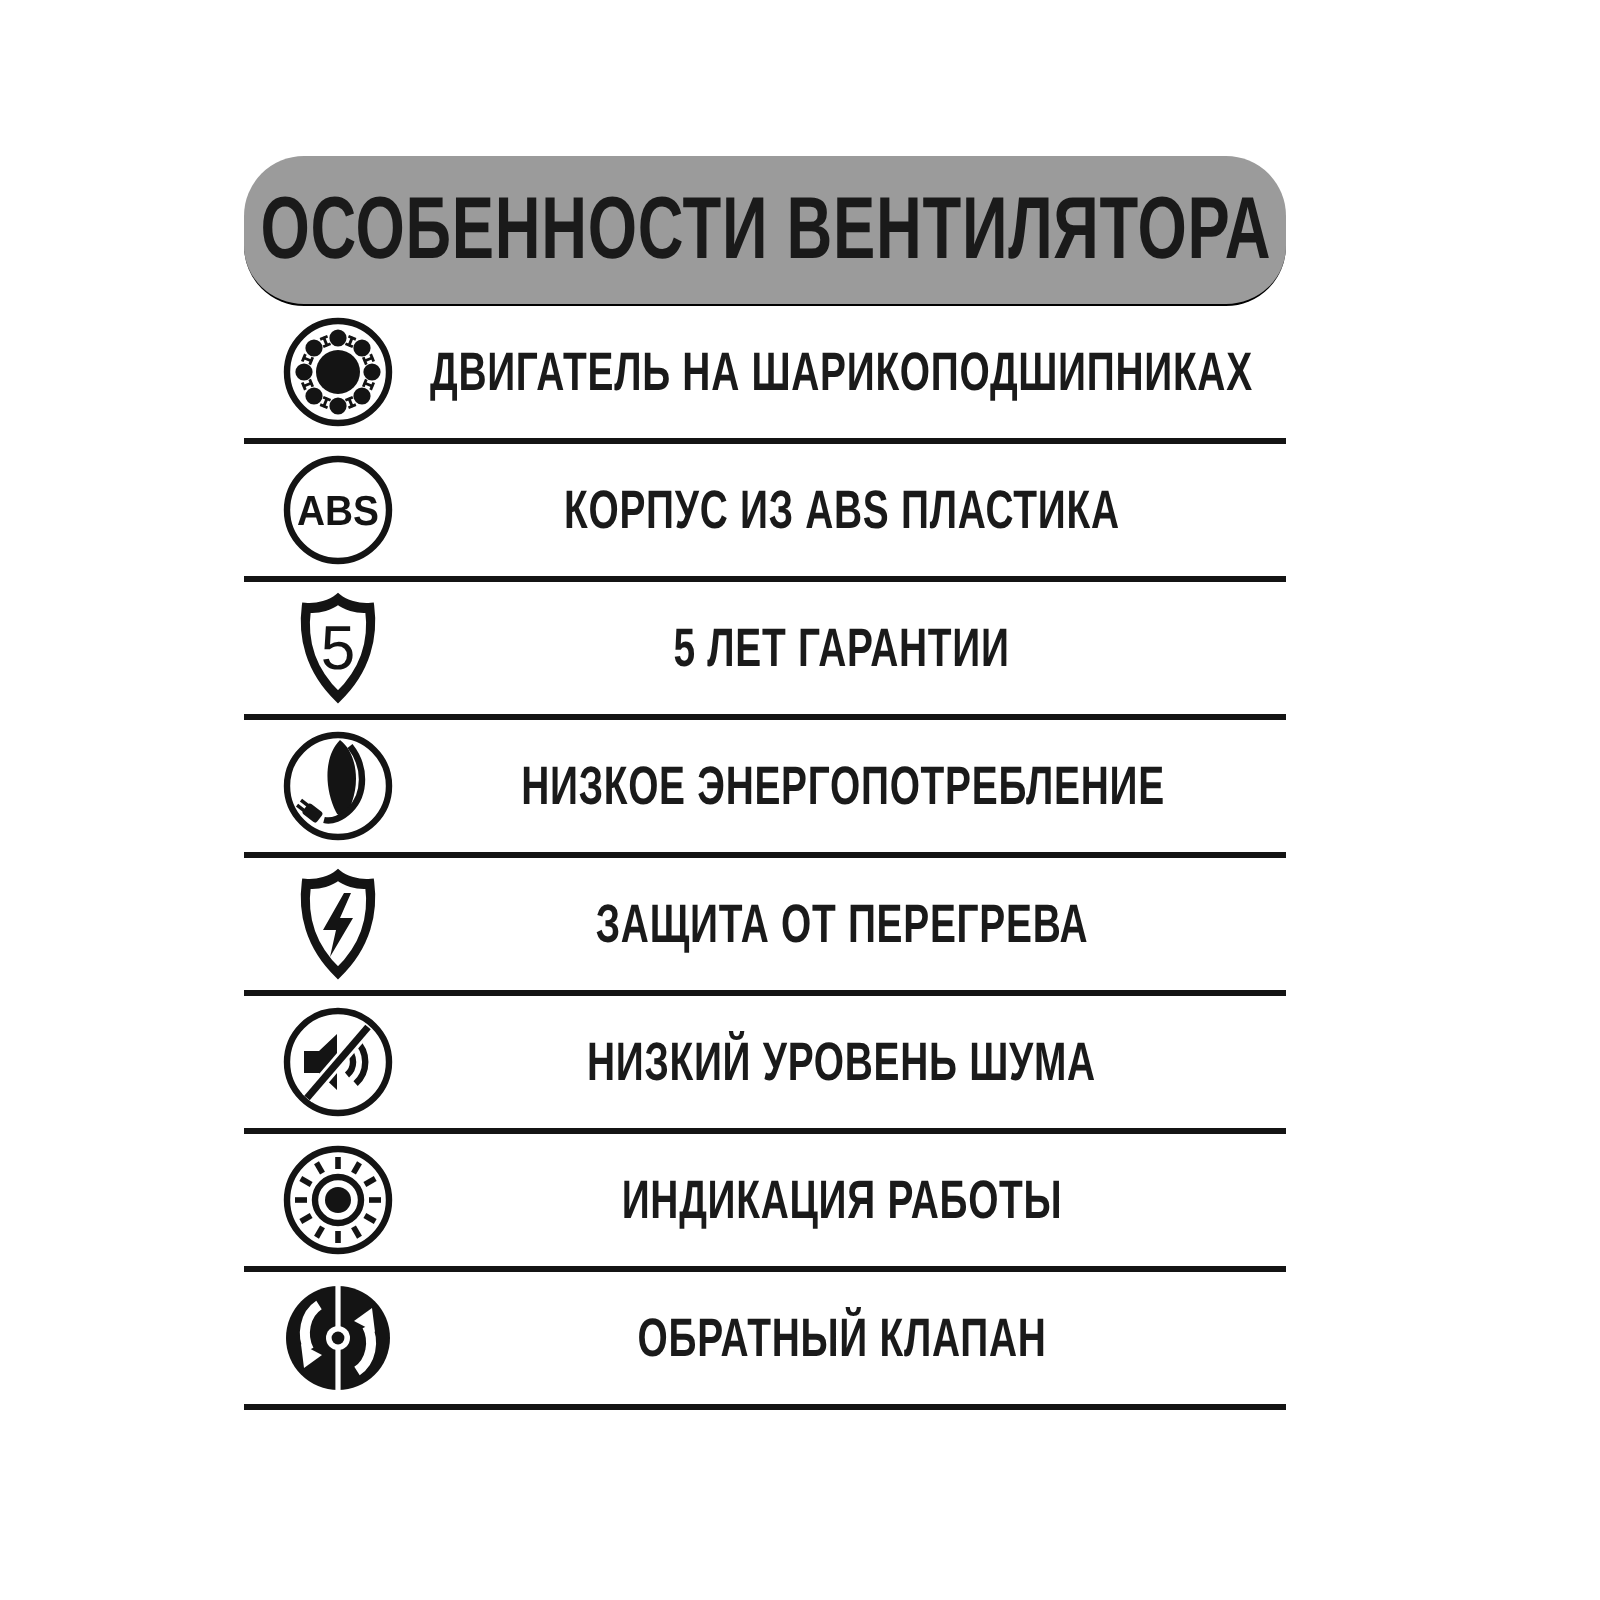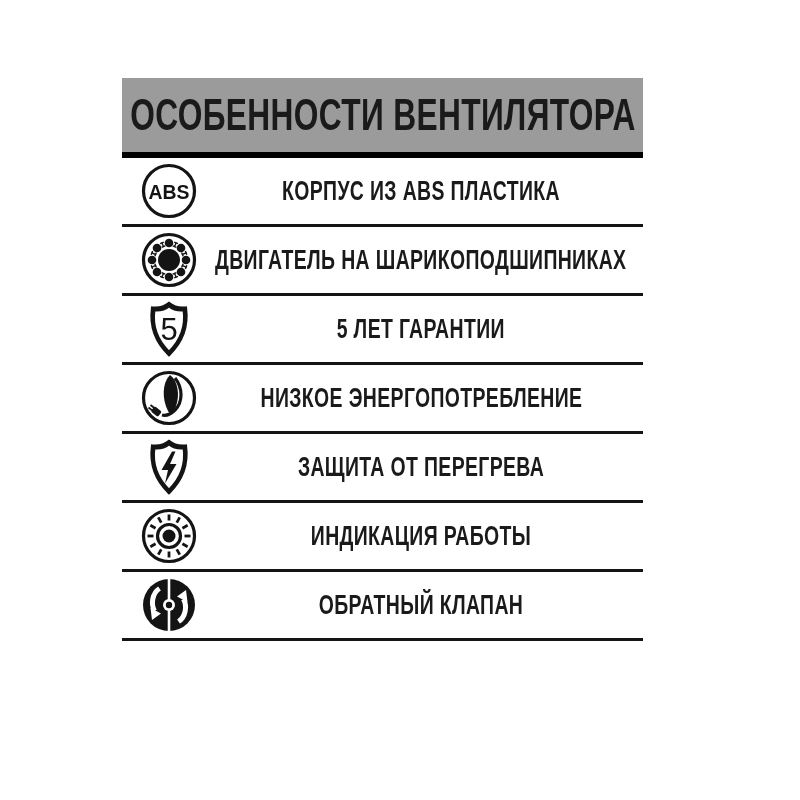--- a/index.html
+++ b/index.html
@@ -3,21 +3,22 @@
 <meta charset="utf-8">
 <style>
   html,body{margin:0;padding:0;}
   body{
     width:800px;height:800px;background:#ffffff;position:relative;overflow:hidden;
     font-family:"Liberation Sans",sans-serif;
   }
   .panel{position:absolute;left:122px;top:78px;width:521px;}
   .header{
     height:74px;background:#9b9b9b;display:flex;align-items:center;justify-content:center;
-    border-bottom:6px solid #000000;
+    border-bottom:1px solid #000000;
+    border-radius:30px;
   }
   .header-text{
     font-weight:700;font-size:44px;color:#1a1a1a;white-space:nowrap;
     transform:scaleX(0.72);letter-spacing:0.5px;
   }
   .row{
     height:66px;border-bottom:3px solid #141414;
     display:flex;align-items:center;
   }
   .icon-wrap{width:60px;height:60px;margin-left:17px;flex:none;}
@@ -31,32 +32,20 @@
   .icf{fill:#141414;stroke:none;}
   .ict{fill:#141414;font-family:"Liberation Sans",sans-serif;}
 </style>
 </head>
 <body>
 
 <div class="panel">
 
   <div class="header">
     <span class="header-text">ОСОБЕННОСТИ ВЕНТИЛЯТОРА</span>
-  </div>
-
-  <div class="row">
-    <div class="icon-wrap">
-      <svg viewBox="0 0 60 60">
-        <circle class="ic" cx="30" cy="30" r="25.5" stroke-width="3"></circle>
-        <text class="ict" x="30" y="37.5" font-size="21" font-weight="600" text-anchor="middle" textLength="41" lengthAdjust="spacingAndGlyphs">ABS</text>
-      </svg>
-    </div>
-    <div class="label-wrap">
-        <span class="label">КОРПУС ИЗ ABS ПЛАСТИКА</span>
-      </div>
   </div>
 
   <div class="row">
     <div class="icon-wrap">
       <svg viewBox="0 0 60 60">
         <circle class="ic" cx="30" cy="30" r="25.5" stroke-width="5.5"></circle>
         <circle class="icf" cx="30" cy="30" r="11"></circle>
         <g class="icf">
           <circle cx="30" cy="47" r="4.3"></circle>
             <circle cx="18" cy="42" r="4.3"></circle>
@@ -112,20 +101,32 @@
       </svg>
     </div>
     <div class="label-wrap">
         <span class="label">ДВИГАТЕЛЬ НА ШАРИКОПОДШИПНИКАХ</span>
       </div>
   </div>
 
   <div class="row">
     <div class="icon-wrap">
       <svg viewBox="0 0 60 60">
+        <circle class="ic" cx="30" cy="30" r="25.5" stroke-width="3"></circle>
+        <text class="ict" x="30" y="37.5" font-size="21" font-weight="600" text-anchor="middle" textLength="41" lengthAdjust="spacingAndGlyphs">ABS</text>
+      </svg>
+    </div>
+    <div class="label-wrap">
+        <span class="label">КОРПУС ИЗ ABS ПЛАСТИКА</span>
+      </div>
+  </div>
+
+  <div class="row">
+    <div class="icon-wrap">
+      <svg viewBox="0 0 60 60">
         <path class="ic" stroke-width="3.2" d="M30 4.5 C33.5 7.5 40 9.6 46.5 9 C48.5 24 45 41 30 55.5 C15 41 11.5 24 13.5 9 C20 9.6 26.5 7.5 30 4.5 Z"></path>
         <path class="ic" stroke-width="1.1" transform="translate(30 30) scale(0.91) translate(-30 -30)" d="M30 4.5 C33.5 7.5 40 9.6 46.5 9 C48.5 24 45 41 30 55.5 C15 41 11.5 24 13.5 9 C20 9.6 26.5 7.5 30 4.5 Z"></path>
         <text class="ict" x="30" y="40.5" font-size="31" font-weight="500" text-anchor="middle">5</text>
       </svg>
     </div>
     <div class="label-wrap">
         <span class="label">5 ЛЕТ ГАРАНТИИ</span>
       </div>
   </div>
 
@@ -153,20 +154,35 @@
         <path class="ic" stroke-width="3.2" d="M30 4.5 C33.5 7.5 40 9.6 46.5 9 C48.5 24 45 41 30 55.5 C15 41 11.5 24 13.5 9 C20 9.6 26.5 7.5 30 4.5 Z"></path>
         <path class="ic" stroke-width="1.1" transform="translate(30 30) scale(0.91) translate(-30 -30)" d="M30 4.5 C33.5 7.5 40 9.6 46.5 9 C48.5 24 45 41 30 55.5 C15 41 11.5 24 13.5 9 C20 9.6 26.5 7.5 30 4.5 Z"></path>
         <polygon class="icf" points="33,14.5 22.5,33 29,33 26,46.5 37.5,27 31,27 36.5,14.5"></polygon>
       </svg>
     </div>
     <div class="label-wrap">
         <span class="label">ЗАЩИТА ОТ ПЕРЕГРЕВА</span>
       </div>
   </div>
 
+  <div class="row">
+    <div class="icon-wrap">
+      <svg viewBox="0 0 60 60">
+        <circle class="ic" cx="30" cy="30" r="25.5" stroke-width="3.6"></circle>
+        <path class="icf" d="M13 24.5 h7.5 l9 -8.5 v28 l-9 -8.5 h-7.5 Z"></path>
+        <path class="ic" stroke-width="2.4" d="M34.5 23.5 a8.5 8.5 0 0 1 0 13"></path>
+        <path class="ic" stroke-width="2.4" d="M38.8 19.2 a14.5 14.5 0 0 1 0 21.6"></path>
+        <line x1="14.5" y1="48" x2="45" y2="12.5" stroke="#ffffff" stroke-width="6.5"></line>
+        <line x1="14.5" y1="48" x2="45" y2="12.5" stroke="#141414" stroke-width="3.6"></line>
+      </svg>
+    </div>
+    <div class="label-wrap">
+        <span class="label">НИЗКИЙ УРОВЕНЬ ШУМА</span>
+      </div>
+  </div>
 
   <div class="row">
     <div class="icon-wrap">
       <svg viewBox="0 0 60 60">
         <circle class="ic" cx="30" cy="30" r="25.5" stroke-width="3.4"></circle>
         <circle class="icf" cx="30" cy="30" r="6.5"></circle>
         <circle class="ic" cx="30" cy="30" r="11.5" stroke-width="3"></circle>
         <g stroke="#141414" stroke-width="2.8">
           <g transform="rotate(0 30 30)">
               <line x1="30" y1="8.5" x2="30" y2="14.5"></line>

